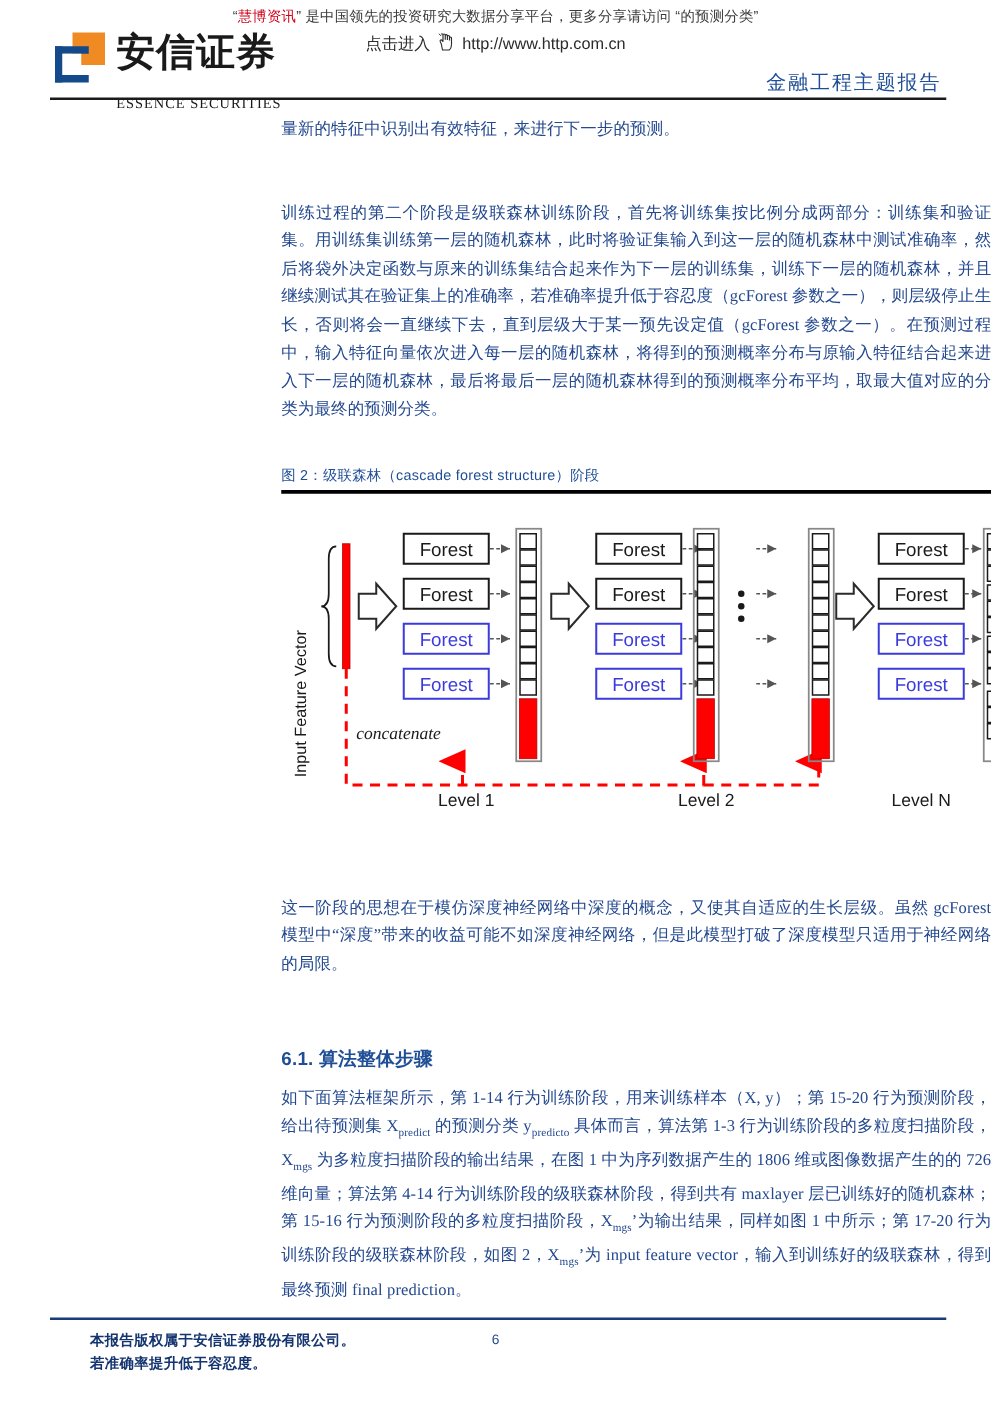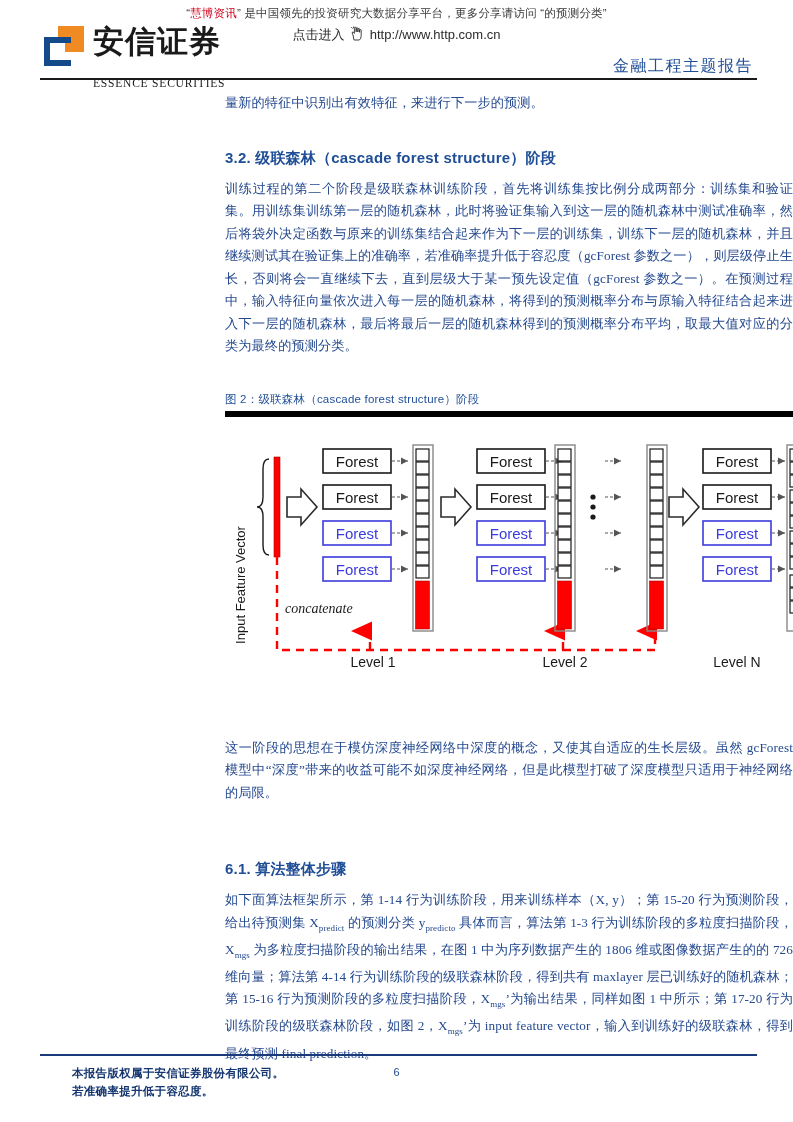--- a/index.html
+++ b/index.html
@@ -136,21 +136,21 @@
   }
   .gap-s { height: 10px; }
   .gap-m { height: 22px; }
   .gap-l { height: 34px; }
 
   .fig-caption {
     font-family: "Liberation Sans", sans-serif;
     font-size: 11.5px;
     color: #1f4e96;
     padding-bottom: 4px;
-    border-bottom: 6px solid #000000;
+    border-bottom: 3px solid #000000;
     letter-spacing: .2px;
   }
   .fig-source {
     font-family: "Liberation Serif", serif;
     font-style: italic;
     font-size: 10.5px;
     color: #2a57a0;
     letter-spacing: .1px;
   }
 
@@ -222,21 +222,20 @@
 
 <div class="hdr-report-title">金融工程主题报告</div>
 <div class="hdr-rule"></div>
 
 <div class="content">
 
   <p class="body-text">量新的特征中识别出有效特征，来进行下一步的预测。</p>
 
   <div class="gap-l"></div>
 
-  <h2 class="sec-head">3.2. 级联森林（cascade forest structure）阶段</h2>
   <div class="gap-s"></div>
   <p class="body-text">训练过程的第二个阶段是级联森林训练阶段，首先将训练集按比例分成两部分：训练集和验证集。用训练集训练第一层的随机森林，此时将验证集输入到这一层的随机森林中测试准确率，然后将袋外决定函数与原来的训练集结合起来作为下一层的训练集，训练下一层的随机森林，并且继续测试其在验证集上的准确率，若准确率提升低于容忍度（gcForest 参数之一），则层级停止生长，否则将会一直继续下去，直到层级大于某一预先设定值（gcForest 参数之一）。在预测过程中，输入特征向量依次进入每一层的随机森林，将得到的预测概率分布与原输入特征结合起来进入下一层的随机森林，最后将最后一层的随机森林得到的预测概率分布平均，取最大值对应的分类为最终的预测分类。</p>
 
   <div class="gap-l"></div>
 
   <div class="fig-caption">图 2：级联森林（cascade forest structure）阶段</div>
 
   <div class="figure-box">
     <svg class="fig-svg" width="568" height="262" viewBox="0 0 568 262">
       <defs>

